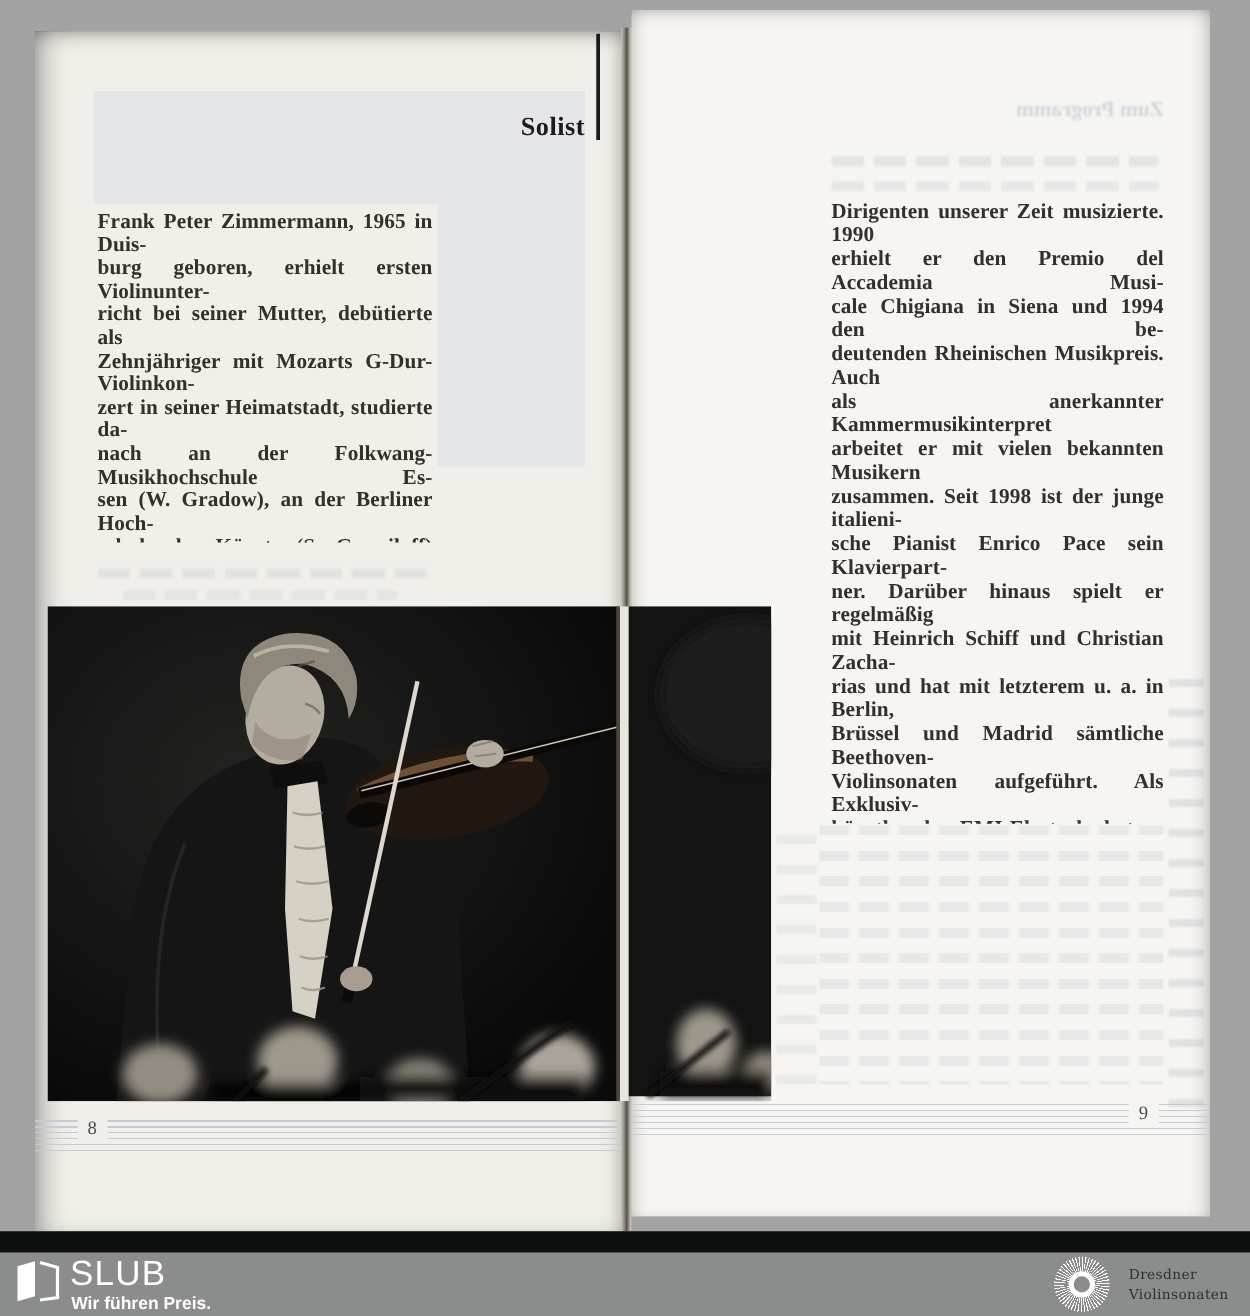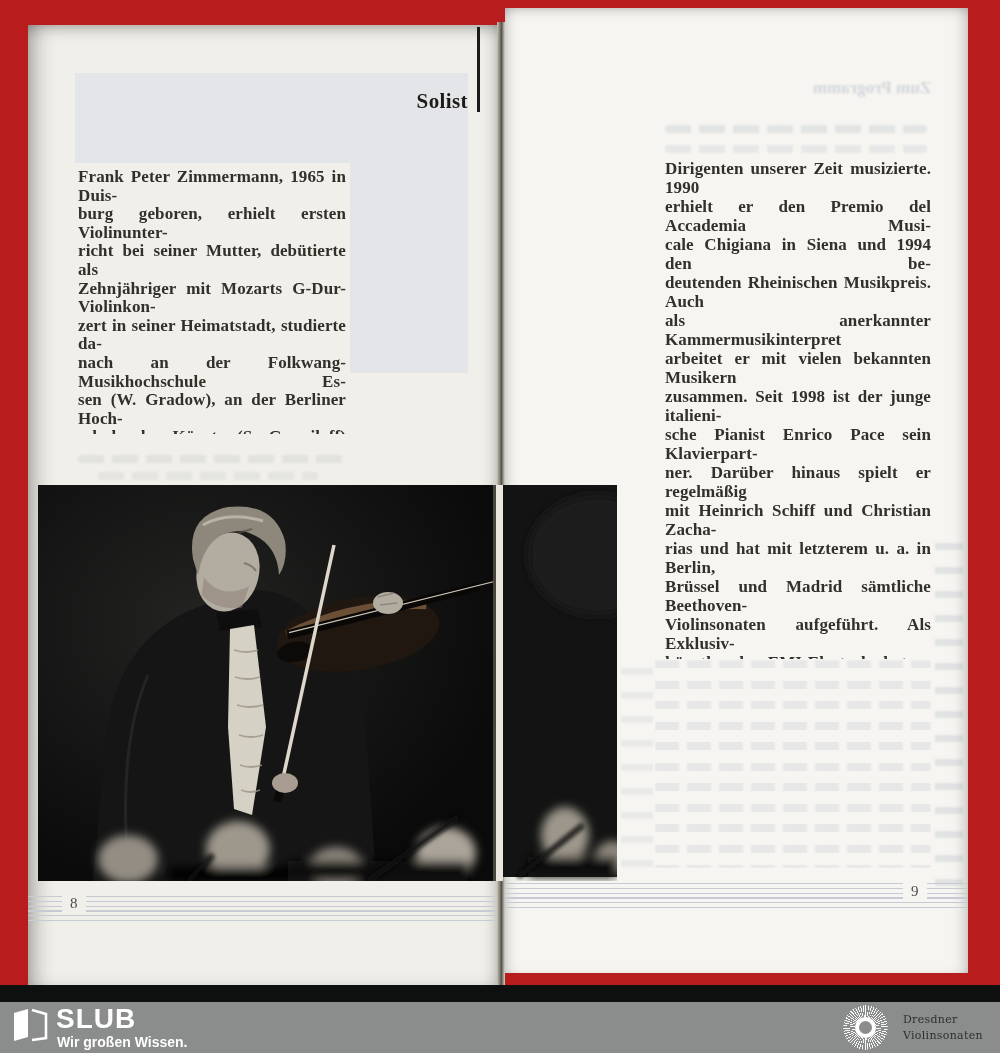--- a/index.html
+++ b/index.html
@@ -1,16 +1,16 @@
 <!DOCTYPE html>
 <html><head>
 <meta charset="utf-8">
 <style>
   html,body{margin:0;padding:0;background:#171a18;}
-  .stage{position:relative;width:1000px;height:1053px;background:#b91c1c;overflow:hidden;
+  .stage{position:relative;width:1000px;height:1053px;background:#a3a3a3;overflow:hidden;
          font-family:"Liberation Serif",serif;}
   .page{position:absolute;}
   .page-left{left:28px;top:25px;width:469px;height:960px;background:#f1efe9;
     box-shadow:inset 16px 0 24px -14px rgba(0,0,0,.45), inset -12px 0 16px -12px rgba(0,0,0,.30), inset 0 14px 18px -14px rgba(0,0,0,.35);}
   .page-right{left:505px;top:8px;width:463px;height:965px;background:#f6f5f1;
     box-shadow:inset 10px 0 14px -10px rgba(0,0,0,.28), inset -10px 0 18px -12px rgba(0,0,0,.38), inset 0 12px 16px -14px rgba(0,0,0,.3);}
   .gutter{position:absolute;left:497px;top:22px;width:8px;height:963px;
     background:linear-gradient(90deg,#c9c5ba,#6e6a60 45%,#55524a 55%,#d6d3c9);}
   .gray-band{position:absolute;left:47px;top:48px;width:393px;height:90px;background:#e3e5e8;}
   .gray-col{position:absolute;left:322px;top:138px;width:118px;height:210px;background:#e3e5e8;}
@@ -37,21 +37,21 @@
     mask:repeating-linear-gradient(180deg,#000 0 8px,transparent 8px 20.5px);
     opacity:.14;filter:blur(1.2px);}
   .ghost-colstrip{position:absolute;background:repeating-linear-gradient(180deg,rgba(124,136,158,.85) 0 7px,transparent 7px 24px);
     opacity:.2;filter:blur(1px);}
   .photo{position:absolute;left:38px;top:485px;width:579px;height:396px;}
   
   .footer-black{position:absolute;left:0;top:985px;width:1000px;height:68px;background:#0e100f;}
   .footer-bar{position:absolute;left:0;top:1002px;width:1000px;height:51px;background:#8b8c8c;
     font-family:"Liberation Sans",sans-serif;}
   .slub-icon{position:absolute;left:12px;top:6px;}
-  .slub-word{position:absolute;left:56px;top:1px;font-size:28px;font-weight:bold;color:#fff;letter-spacing:1px;}
+  .slub-word{position:absolute;left:56px;top:1px;font-size:28px;font-weight:normal;color:#fff;letter-spacing:1px;}
   .slub-tag{position:absolute;left:57px;top:32px;font-size:14px;font-weight:bold;color:#fff;}
   .sunburst{position:absolute;left:843px;top:3px;width:45px;height:45px;}
   .sunburst .rays{position:absolute;inset:0;border-radius:50%;
     background:repeating-conic-gradient(rgba(255,255,255,.95) 0 2.6deg,rgba(255,255,255,0) 2.6deg 7.2deg);
     -webkit-mask:radial-gradient(circle at 50% 50%,transparent 0 10px,#000 10.5px 22px,transparent 22.5px);
     mask:radial-gradient(circle at 50% 50%,transparent 0 10px,#000 10.5px 22px,transparent 22.5px);}
   .sunburst .ring{position:absolute;left:12px;top:12px;width:21px;height:21px;border:4.5px solid #fff;
     border-radius:50%;box-sizing:border-box;}
   .phil-name{position:absolute;left:903px;top:10px;font-family:"DejaVu Serif",serif;
     font-size:11px;line-height:16px;color:#2c312e;letter-spacing:.3px;}
@@ -212,21 +212,21 @@
     </svg>
   </div>
 
   <div class="footer-black"></div>
   <div class="footer-bar">
     <svg class="slub-icon" width="36" height="34" viewBox="0 0 36 34">
       <path d="M2,5 L16,1 L16,29 L2,33 Z" fill="#fff"></path>
       <path d="M20,2 L34,6 L34,30 L20,32" fill="none" stroke="#fff" stroke-width="2.6"></path>
     </svg>
     <div class="slub-word">SLUB</div>
-    <div class="slub-tag">Wir großen Wissen.</div>
+    <div class="slub-tag">Wir führen Preis.</div>
     <div class="sunburst">
       <div class="rays"></div>
         <div class="ring"></div>
     </div>
     <div class="phil-name">
       <div>Dresdner</div>
       <div>Violinsonaten</div>
     </div>
   </div>
 

